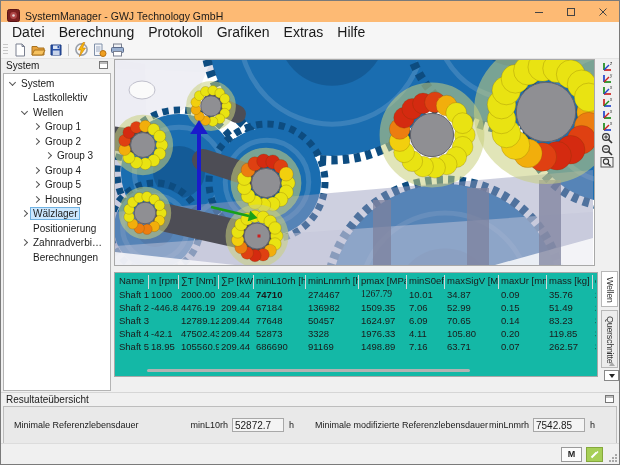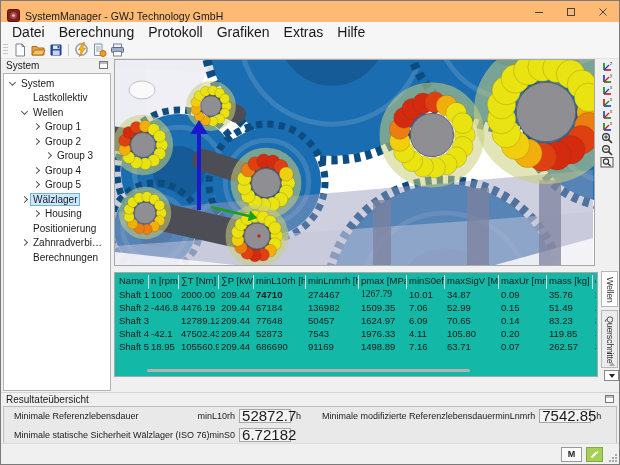--- a/index.html
+++ b/index.html
@@ -54,21 +54,21 @@
   .tsc.boxed{border:1px solid #888;background:#fff;}
   .tri-up{width:0;height:0;border-left:3px solid transparent;border-right:3px solid transparent;border-bottom:4px solid #a8a8a8;}
   .tri-down{width:0;height:0;border-left:3px solid transparent;border-right:3px solid transparent;border-top:4px solid #222;}
   
   .results{position:absolute;left:0;top:391px;right:0;height:52px;}
   .results-header{height:13px;display:flex;align-items:center;justify-content:space-between;padding:0 5px;font-size:10px;color:#1a1a1a;border-top:1px solid #d6d6d6;}
   .results-body{position:absolute;top:14px;left:2px;right:2px;bottom:0;background:#e9e9e9;border:1px solid #bdbdbd;box-sizing:border-box;display:grid;grid-template-columns:1fr 1fr;align-content:center;row-gap:5px;column-gap:10px;padding:0 10px 0 10px;}
   .field-row{display:flex;align-items:center;font-size:9px;color:#1a1a1a;white-space:nowrap;}
   .f-label{flex:1;overflow:hidden;}
   .f-symbol{text-align:right;margin-right:4px;flex:0 0 auto;}
-  .f-box{width:46px;height:12px;background:#f4f4f4;border:1px solid #a8a8a8;font-size:15px;padding:0 2px;display:flex;align-items:center;flex:0 0 auto;box-sizing:content-box;}
+  .f-box{width:46px;height:12px;background:#f4f4f4;border:1px solid #a8a8a8;font-size:10px;padding:0 2px;display:flex;align-items:center;flex:0 0 auto;box-sizing:content-box;}
   .f-unit{width:16px;margin-left:5px;flex:0 0 auto;}
   
   .statusbar{position:absolute;left:0;bottom:0;right:0;height:21px;background:#f0f0f0;border-top:1px solid #dcdcdc;display:flex;align-items:center;justify-content:flex-end;gap:4px;padding-right:16px;box-sizing:border-box;}
   .status-btn{min-width:15px;height:13px;border:1px solid #9a9a9a;background:#fbfbfb;font-size:9px;font-weight:bold;color:#222;display:flex;align-items:center;justify-content:center;padding:0 2px;}
   .green-btn{width:15px;height:13px;border:1px solid #85a83c;background:#a6cf56;display:flex;align-items:center;justify-content:center;}
   .resize-grip{position:absolute;right:2px;bottom:2px;width:8px;height:8px;background:
     radial-gradient(circle at 7px 1px,#a8a8a8 1px,transparent 1.2px),
     radial-gradient(circle at 7px 4px,#a8a8a8 1px,transparent 1.2px),
     radial-gradient(circle at 4px 4px,#a8a8a8 1px,transparent 1.2px),
     radial-gradient(circle at 7px 7px,#a8a8a8 1px,transparent 1.2px),
@@ -213,31 +213,31 @@
             <span class="chev closed"></span>
           </span>
           <span class="tree-label">Group 4</span>
         </div>
         <div class="tree-row" style="padding-left: 27px;">
           <span class="chev-box">
             <span class="chev closed"></span>
           </span>
           <span class="tree-label">Group 5</span>
         </div>
+        <div class="tree-row" style="padding-left: 27px;">
+          <span class="chev-box">
+            <span class="chev closed"></span>
+          </span>
+          <span class="tree-label">Housing</span>
+        </div>
         <div class="tree-row" style="padding-left: 15px;">
           <span class="chev-box">
             <span class="chev closed"></span>
           </span>
           <span class="tree-label sel">Wälzlager</span>
-        </div>
-        <div class="tree-row" style="padding-left: 27px;">
-          <span class="chev-box">
-            <span class="chev closed"></span>
-          </span>
-          <span class="tree-label">Housing</span>
         </div>
         <div class="tree-row" style="padding-left: 15px;">
           <span class="chev-box"></span>
           <span class="tree-label">Positionierung</span>
         </div>
         <div class="tree-row" style="padding-left: 15px;">
           <span class="chev-box">
             <span class="chev closed"></span>
           </span>
           <span class="tree-label">Zahnradverbindun...</span>
@@ -552,21 +552,21 @@
           <span class="tcell" style="flex-basis: 48px; width: 48px;">0.14</span>
           <span class="tcell" style="flex-basis: 46px; width: 46px;">83.23</span>
           <span class="tcell" style="flex-basis: 30px; width: 30px;">300</span>
         </div>
         <div class="trow">
           <span class="tcell cname" style="flex-basis: 32px; width: 32px;">Shaft 4</span>
           <span class="tcell" style="flex-basis: 30px; width: 30px;">-42.1</span>
           <span class="tcell" style="flex-basis: 40px; width: 40px;">47502.43</span>
           <span class="tcell" style="flex-basis: 35px; width: 35px;">209.44</span>
           <span class="tcell" style="flex-basis: 52px; width: 52px;">52873</span>
-          <span class="tcell" style="flex-basis: 53px; width: 53px;">7543</span>
+          <span class="tcell" style="flex-basis: 53px; width: 53px;">3328</span>
           <span class="tcell" style="flex-basis: 48px; width: 48px;">1976.33</span>
           <span class="tcell" style="flex-basis: 38px; width: 38px;">4.11</span>
           <span class="tcell" style="flex-basis: 54px; width: 54px;">105.80</span>
           <span class="tcell" style="flex-basis: 48px; width: 48px;">0.20</span>
           <span class="tcell" style="flex-basis: 46px; width: 46px;">119.85</span>
           <span class="tcell" style="flex-basis: 30px; width: 30px;">300</span>
         </div>
         <div class="trow">
           <span class="tcell cname" style="flex-basis: 32px; width: 32px;">Shaft 5</span>
           <span class="tcell" style="flex-basis: 30px; width: 30px;">18.95</span>
@@ -614,26 +614,20 @@
           <span class="f-symbol">minL10rh</span>
           <span class="f-box">52872.7</span>
           <span class="f-unit">h</span>
         </div>
         <div class="field-row">
           <span class="f-label">Minimale modifizierte Referenzlebensdauer</span>
           <span class="f-symbol">minLnmrh</span>
           <span class="f-box">7542.85</span>
           <span class="f-unit">h</span>
         </div>
-        <div class="field-row">
-          <span class="f-label">Minimale statische Sicherheit Wälzlager (ISO 76)</span>
-          <span class="f-symbol">minS0</span>
-          <span class="f-box">6.72182</span>
-          <span class="f-unit"></span>
-        </div>
       </div>
   </div>
 
   <div class="statusbar">
     <span class="status-btn">M</span>
     <span class="green-btn">
       <svg width="9" height="9" viewBox="0 0 9 9">
           <line x1="1.5" y1="7.5" x2="6.5" y2="2.5" stroke="#fff" stroke-width="2"></line>
           <polygon points="7.5,1 8.5,2 7,3.5 6,2.5" fill="#fff"></polygon>
         </svg>

